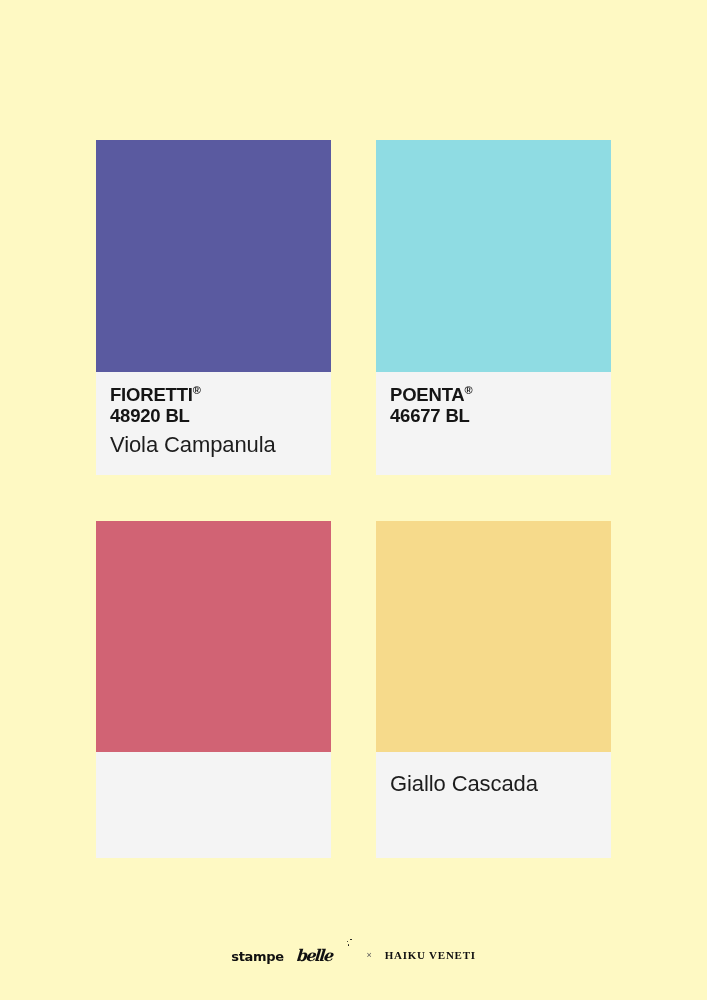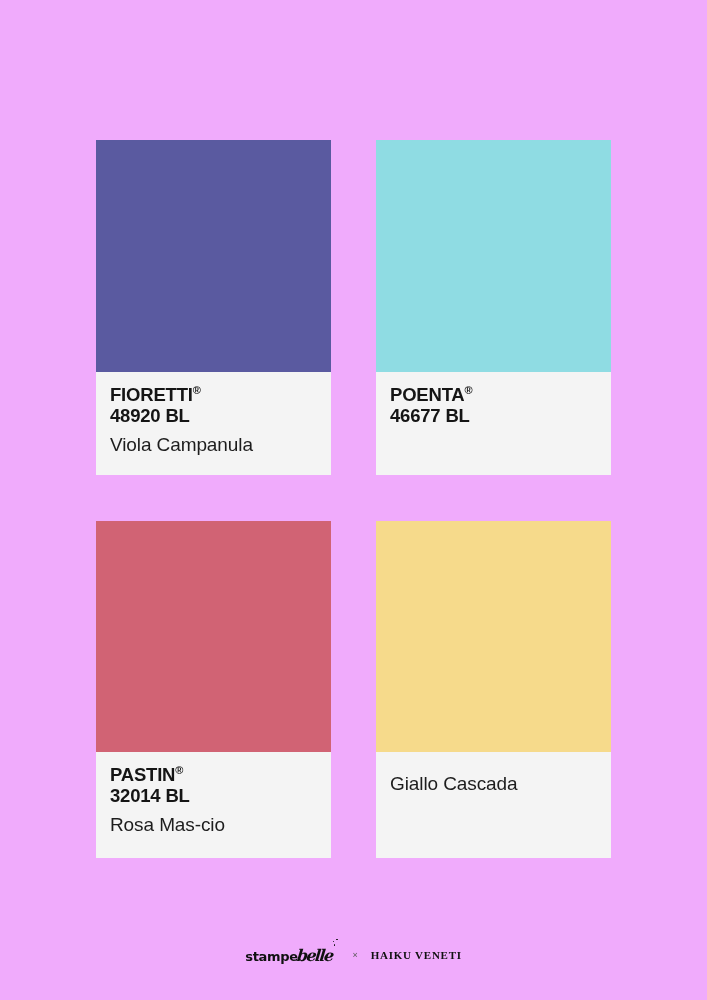--- a/index.html
+++ b/index.html
@@ -12,21 +12,21 @@
     height: 1000px;
     position: relative;
     overflow: hidden;
     font-family: "Liberation Sans", sans-serif;
     -webkit-font-smoothing: antialiased;
   }
 
   .poster {
     position: absolute;
     inset: 0;
-    background: #f0abfc;
+    background: #fef9c3;
   }
 
   
   .grid {
     position: absolute;
     left: 96px;
     top: 140px;
     width: 515px;   
     height: 718px;  
     display: grid;
@@ -66,21 +66,21 @@
   }
   .swatch-code .reg {
     font-size: 11px;
     vertical-align: super;
     line-height: 0;
     font-weight: bold;
     letter-spacing: 0;
   }
   .swatch-name {
     margin-top: 8px;
-    font-size: 19px;
+    font-size: 22px;
     line-height: 22px;
     letter-spacing: -0.1px;
     color: #1d1d1d;
     font-weight: normal;
     white-space: nowrap;
   }
 
   
   .swatch-code.tight {
     letter-spacing: -1.05px;
@@ -96,20 +96,21 @@
     height: 30px;
     display: flex;
     align-items: center;
     justify-content: center;
     gap: 13px;
   }
   .brand-stampe {
     display: inline-flex;
     align-items: baseline;
     color: #111111;
+    gap: 14px;
   }
   .brand-stampe .word1 {
     font-family: "DejaVu Sans", sans-serif;
     font-weight: bold;
     font-size: 13px;
     letter-spacing: -0.3px;
   }
   .brand-stampe .word2 {
     font-family: "DejaVu Serif", serif;
     font-style: italic;
@@ -168,24 +169,20 @@
 
     <div class="swatch row1">
       <div class="swatch-color" style="background-color: rgb(143, 220, 227);"></div>
       <div class="swatch-info">
         <div class="swatch-code"><span>POENTA</span><span class="reg">®</span><br><span>46677 BL</span></div>
       </div>
     </div>
 
     <div class="swatch row2">
       <div class="swatch-color" style="background-color: rgb(209, 99, 116);"></div>
-      <div class="swatch-info">
-        <div class="swatch-code"><span>PASTIN</span><span class="reg">®</span><br><span>32014 BL</span></div>
-        <div class="swatch-name">Rosa Mas-cio</div>
-      </div>
     </div>
 
     <div class="swatch row2">
       <div class="swatch-color" style="background-color: rgb(246, 218, 139);"></div>
       <div class="swatch-info">
         <div class="swatch-name">Giallo Cascada</div>
       </div>
     </div>
 
   </div>

